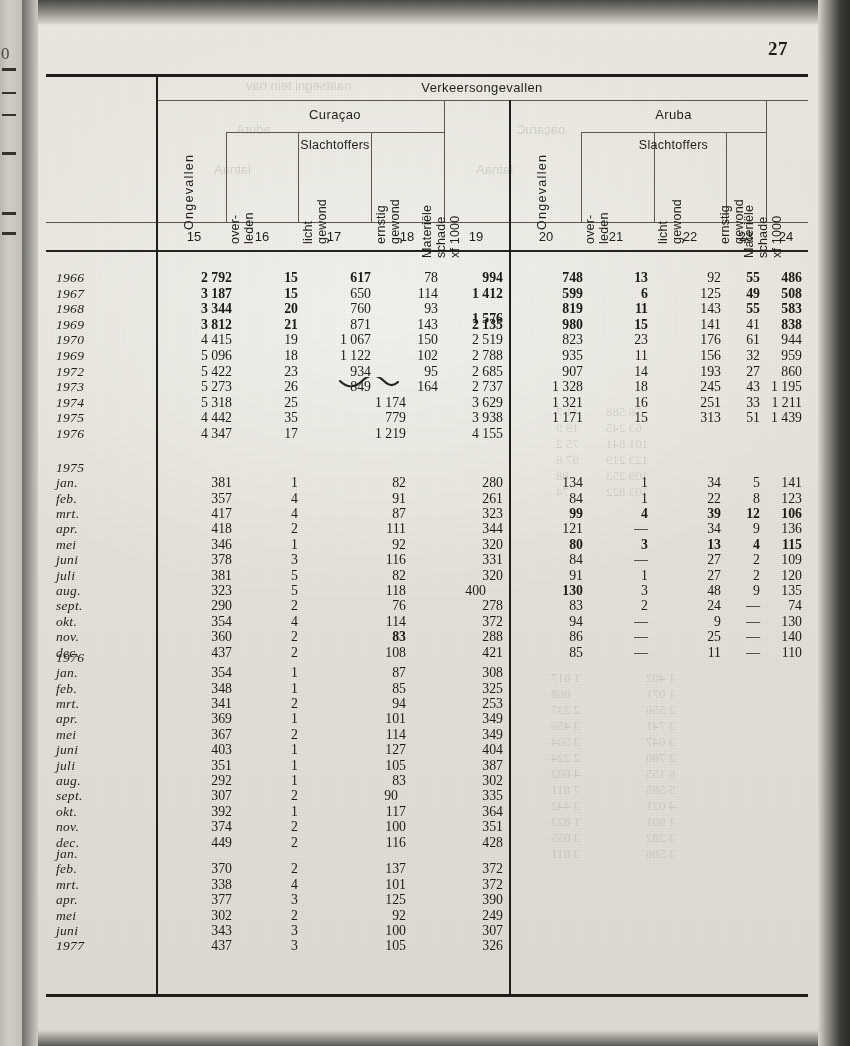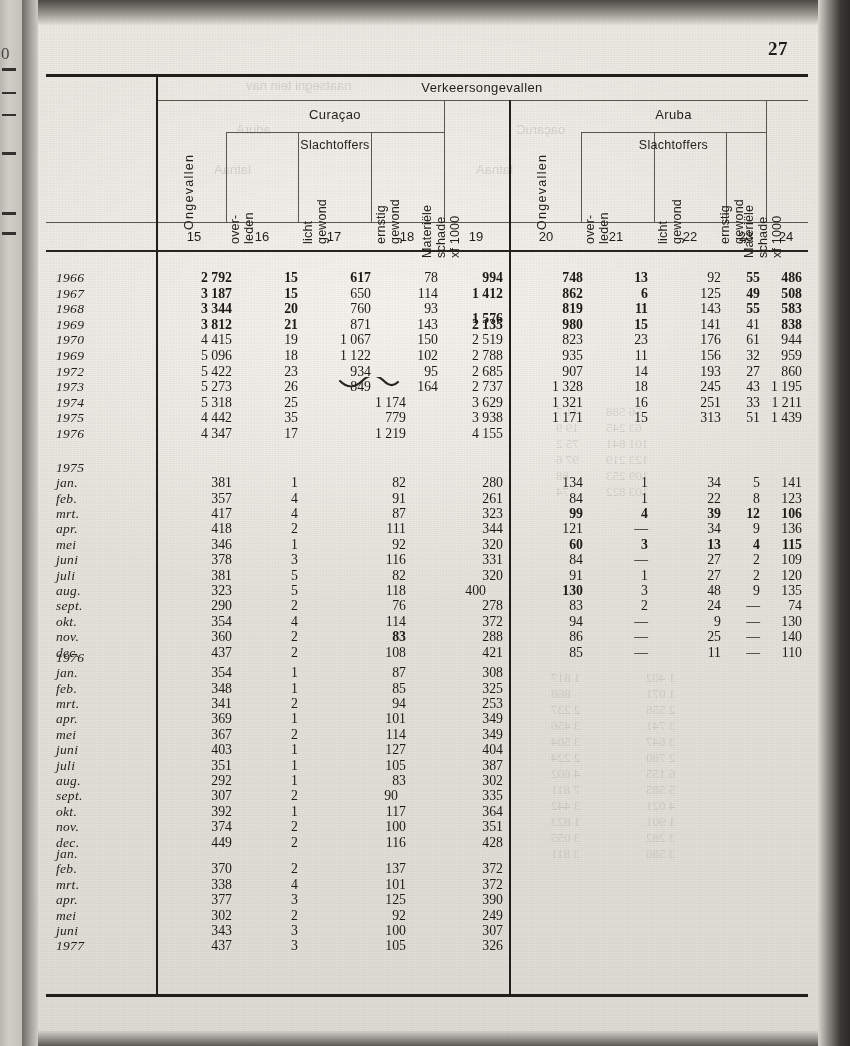--- a/index.html
+++ b/index.html
@@ -255,21 +255,21 @@
             <div class="num b" style="left:482px;top:196px;width:120px;">13</div>
             <div class="num" style="left:555px;top:196px;width:120px;">92</div>
             <div class="num b" style="left:594px;top:196px;width:120px;">55</div>
             <div class="num b" style="left:636px;top:196px;width:120px;">486</div>
             <div class="lbl" style="left:10px;top:211.6px;">1967</div>
             <div class="num b" style="left:66px;top:211.6px;width:120px;">3 187</div>
             <div class="num b" style="left:132px;top:211.6px;width:120px;">15</div>
             <div class="num" style="left:205px;top:211.6px;width:120px;">650</div>
             <div class="num" style="left:272px;top:211.6px;width:120px;">114</div>
             <div class="num b" style="left:337px;top:211.6px;width:120px;">1 412</div>
-            <div class="num b" style="left:417px;top:211.6px;width:120px;">862</div>
+            <div class="num b" style="left:417px;top:211.6px;width:120px;">599</div>
             <div class="num b" style="left:482px;top:211.6px;width:120px;">6</div>
             <div class="num" style="left:555px;top:211.6px;width:120px;">125</div>
             <div class="num b" style="left:594px;top:211.6px;width:120px;">49</div>
             <div class="num b" style="left:636px;top:211.6px;width:120px;">508</div>
             <div class="lbl" style="left:10px;top:227.2px;">1968</div>
             <div class="num b" style="left:66px;top:227.2px;width:120px;text-align:right;">3 344</div>
             <div class="num b" style="left:132px;top:227.2px;width:120px;">20</div>
             <div class="num" style="left:205px;top:227.2px;width:120px;">760</div>
             <div class="num" style="left:272px;top:227.2px;width:120px;">93</div>
             <div class="num b" style="left:337px;top:237px;width:120px;">1 576</div>
@@ -397,21 +397,21 @@
             <div class="num" style="left:417px;top:447.3999999999999px;width:120px;">121</div>
             <div class="dash" style="left:482px;top:447.3999999999999px;width:120px;">—</div>
             <div class="num" style="left:555px;top:447.3999999999999px;width:120px;">34</div>
             <div class="num" style="left:594px;top:447.3999999999999px;width:120px;">9</div>
             <div class="num" style="left:636px;top:447.3999999999999px;width:120px;">136</div>
             <div class="lbl" style="left:10px;top:462.7999999999999px;">mei</div>
             <div class="num" style="left:66px;top:462.7999999999999px;width:120px;">346</div>
             <div class="num" style="left:132px;top:462.7999999999999px;width:120px;">1</div>
             <div class="num" style="left:240px;top:462.7999999999999px;width:120px;">92</div>
             <div class="num" style="left:337px;top:462.7999999999999px;width:120px;">320</div>
-            <div class="num b" style="left:417px;top:462.7999999999999px;width:120px;">60</div>
+            <div class="num b" style="left:417px;top:462.7999999999999px;width:120px;">80</div>
             <div class="num b" style="left:482px;top:462.7999999999999px;width:120px;">3</div>
             <div class="num b" style="left:555px;top:462.7999999999999px;width:120px;">13</div>
             <div class="num b" style="left:594px;top:462.7999999999999px;width:120px;">4</div>
             <div class="num b" style="left:636px;top:462.7999999999999px;width:120px;">115</div>
             <div class="lbl" style="left:10px;top:478.1999999999999px;">juni</div>
             <div class="num" style="left:66px;top:478.1999999999999px;width:120px;">378</div>
             <div class="num" style="left:132px;top:478.1999999999999px;width:120px;">3</div>
             <div class="num" style="left:240px;top:478.1999999999999px;width:120px;">116</div>
             <div class="num" style="left:337px;top:478.1999999999999px;width:120px;">331</div>
             <div class="num" style="left:417px;top:478.1999999999999px;width:120px;">84</div>

